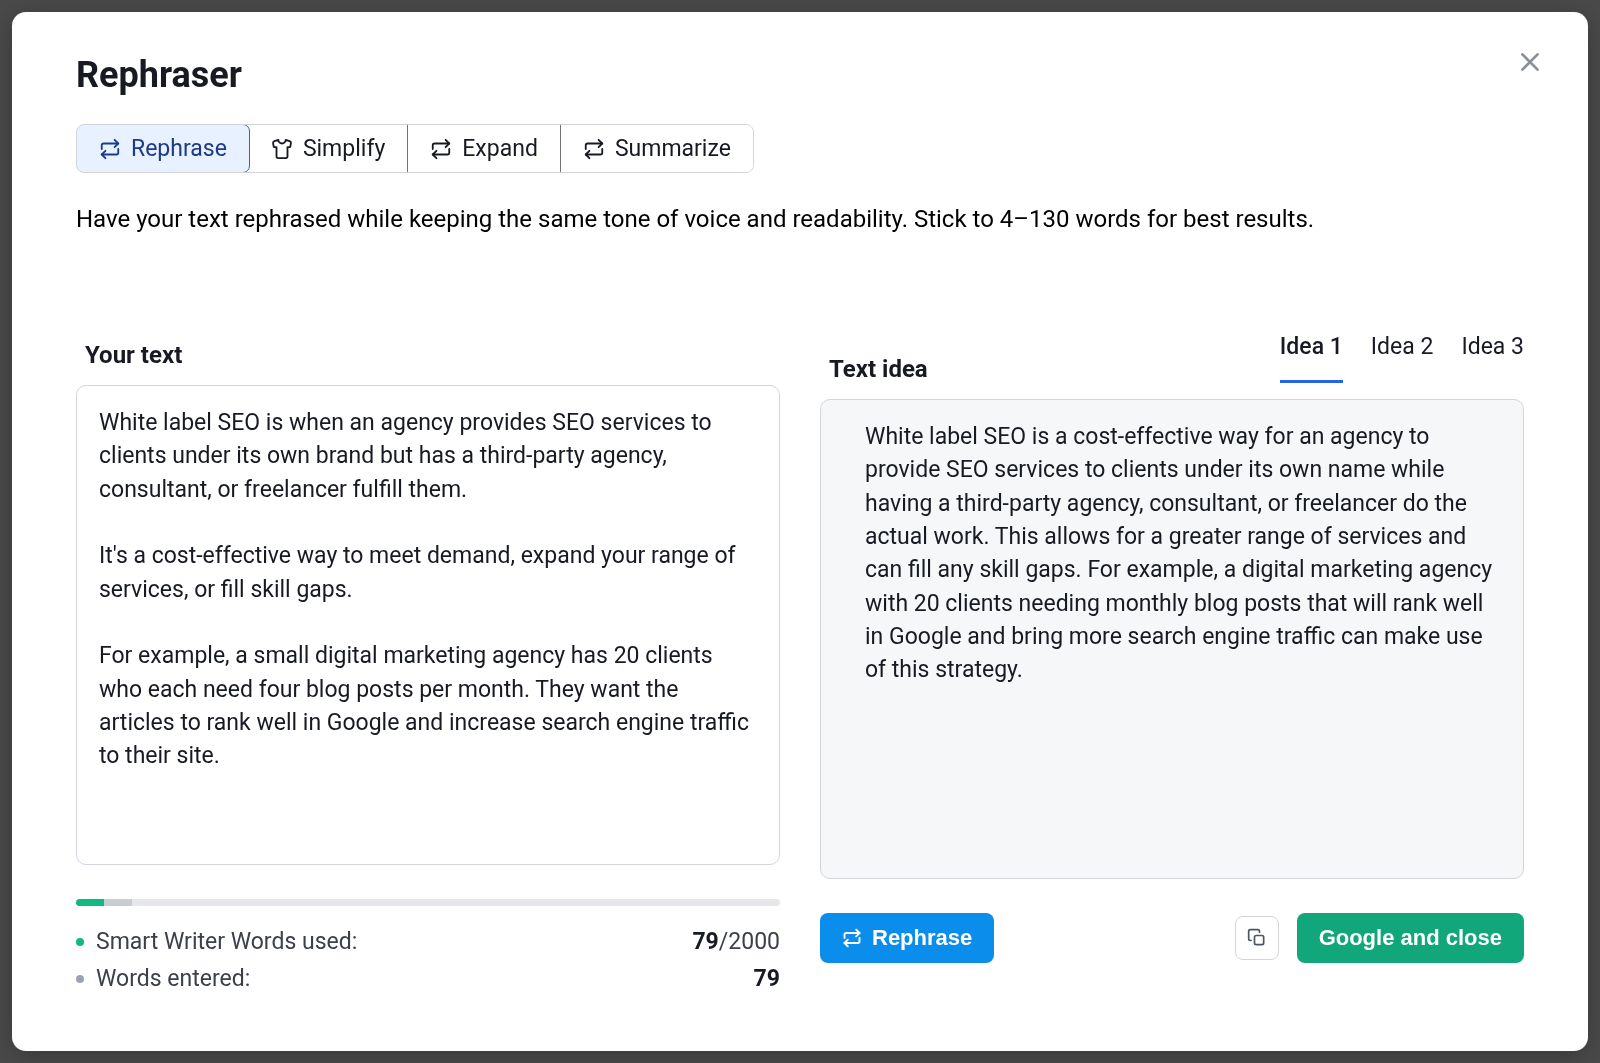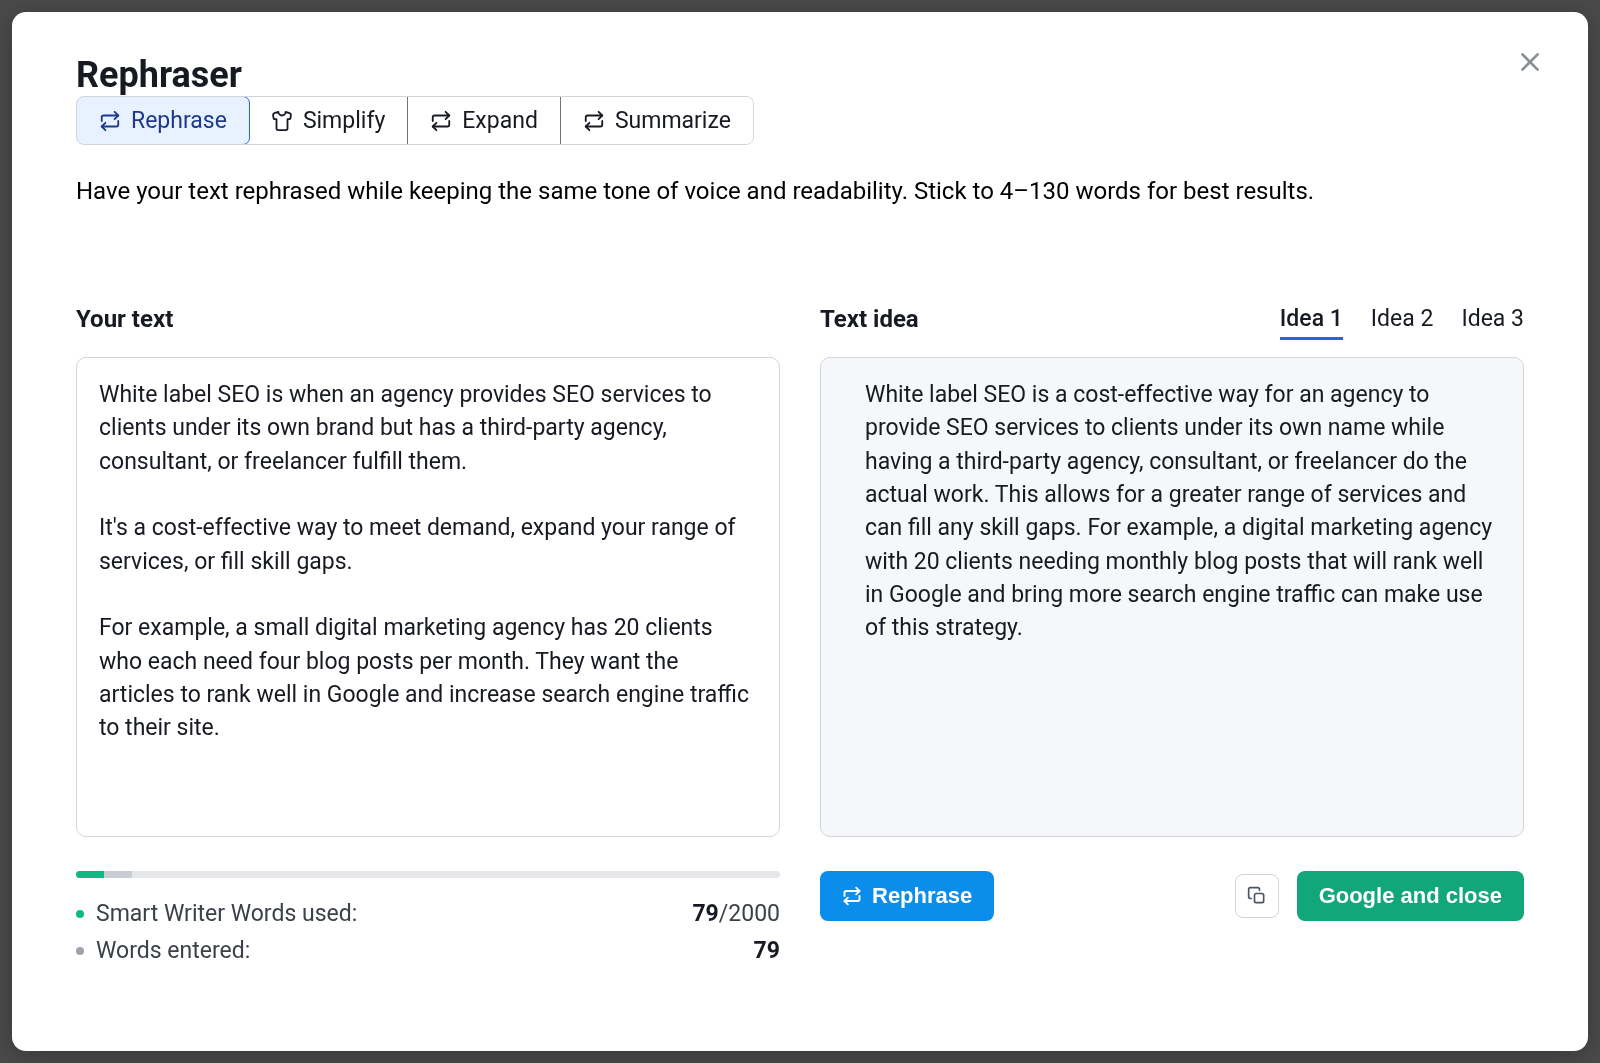--- a/index.html
+++ b/index.html
@@ -32,20 +32,21 @@
     align-items: center;
     justify-content: center;
     cursor: pointer;
     color: #8a8f98;
   }
   .close-btn svg { width: 26px; height: 26px; }
   h1 {
     font-size: 36px;
     font-weight: 700;
     color: #171a22;
+    margin-bottom: 28px;
   }
   .tabs {
     display: inline-flex;
     border: 1px solid #d1d5db;
     border-radius: 8px;
     overflow: hidden;
     margin-bottom: 28px;
   }
   .tab {
     display: flex;
@@ -79,39 +80,40 @@
     display: flex;
     gap: 40px;
   }
   .panel {
     flex: 1;
     display: flex;
     flex-direction: column;
   }
   .panel-header {
     display: flex;
-    align-items: flex-start;
+    align-items: flex-end;
     justify-content: space-between;
     margin-bottom: 16px;
     min-height: 36px;
+    margin-left: 9px;
   }
   .panel-title {
     font-size: 24px;
     font-weight: 700;
     color: #171a22;
   }
   .idea-tabs {
     display: flex;
     gap: 28px;
   }
   .idea-tab {
     font-size: 23px;
     color: #171a22;
     cursor: pointer;
-    padding-bottom: 5px;
+    padding-bottom: 20px;
     border-bottom: 3px solid transparent;
   }
   .idea-tab.active {
     border-bottom-color: #2563eb;
     font-weight: 500;
   }
   .text-box {
     border: 1px solid #d1d5db;
     border-radius: 10px;
     padding: 20px 22px;

